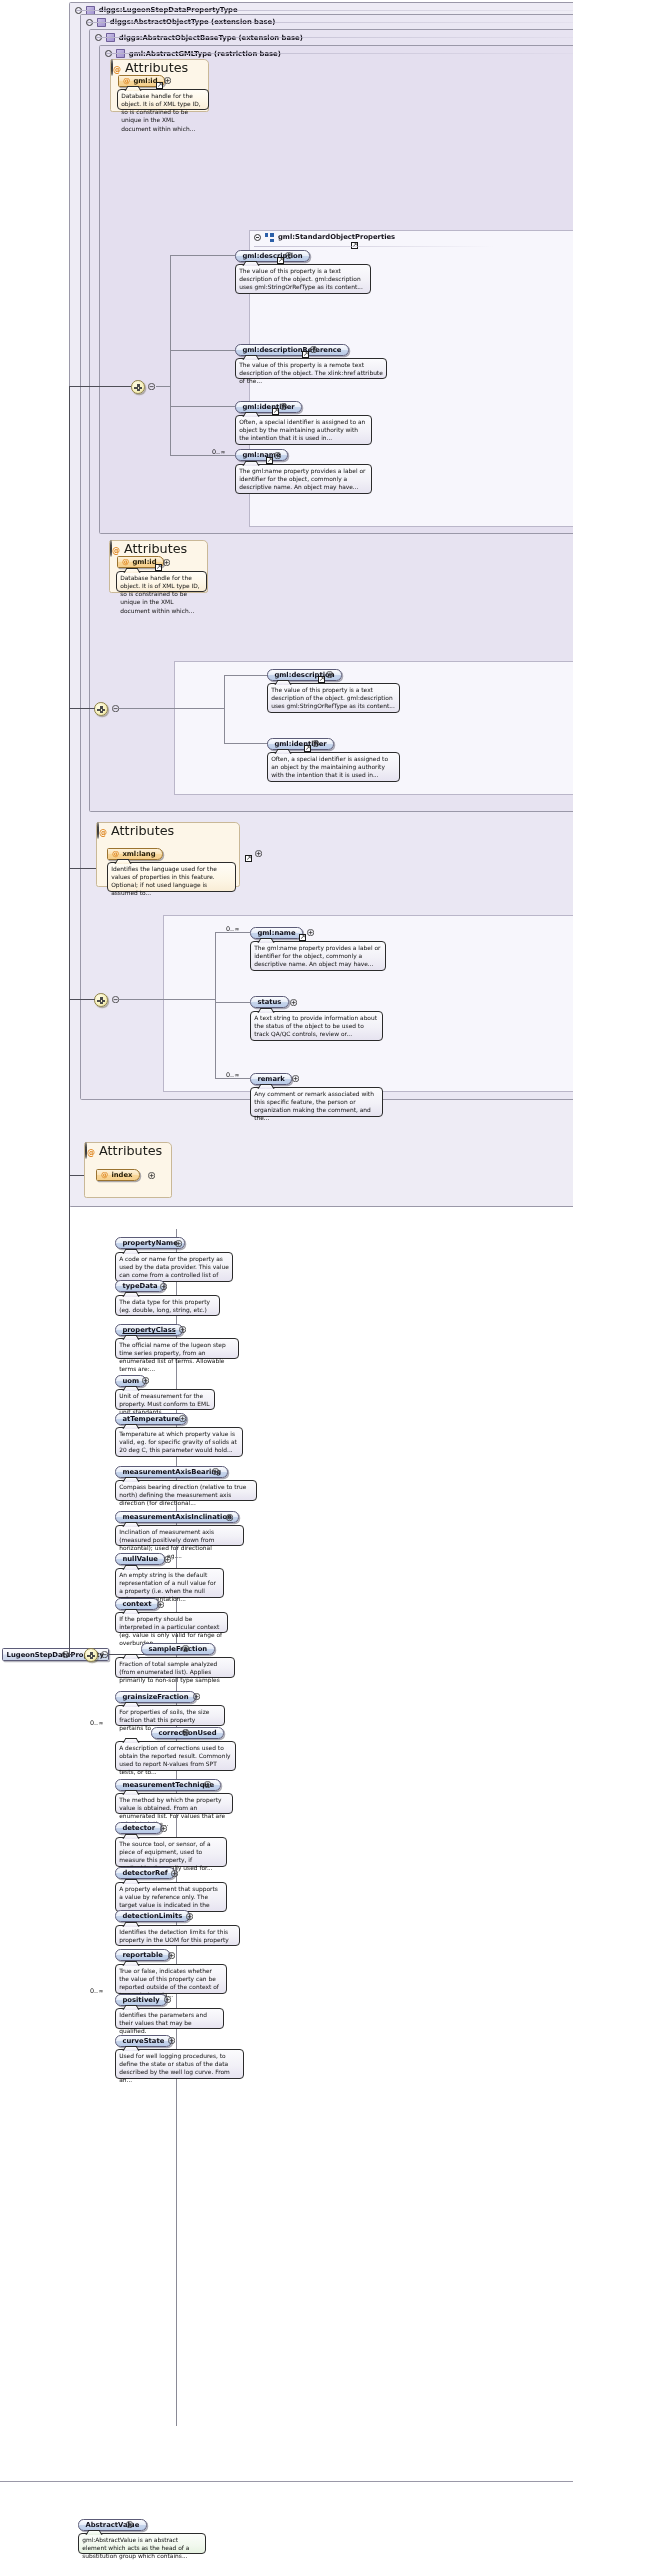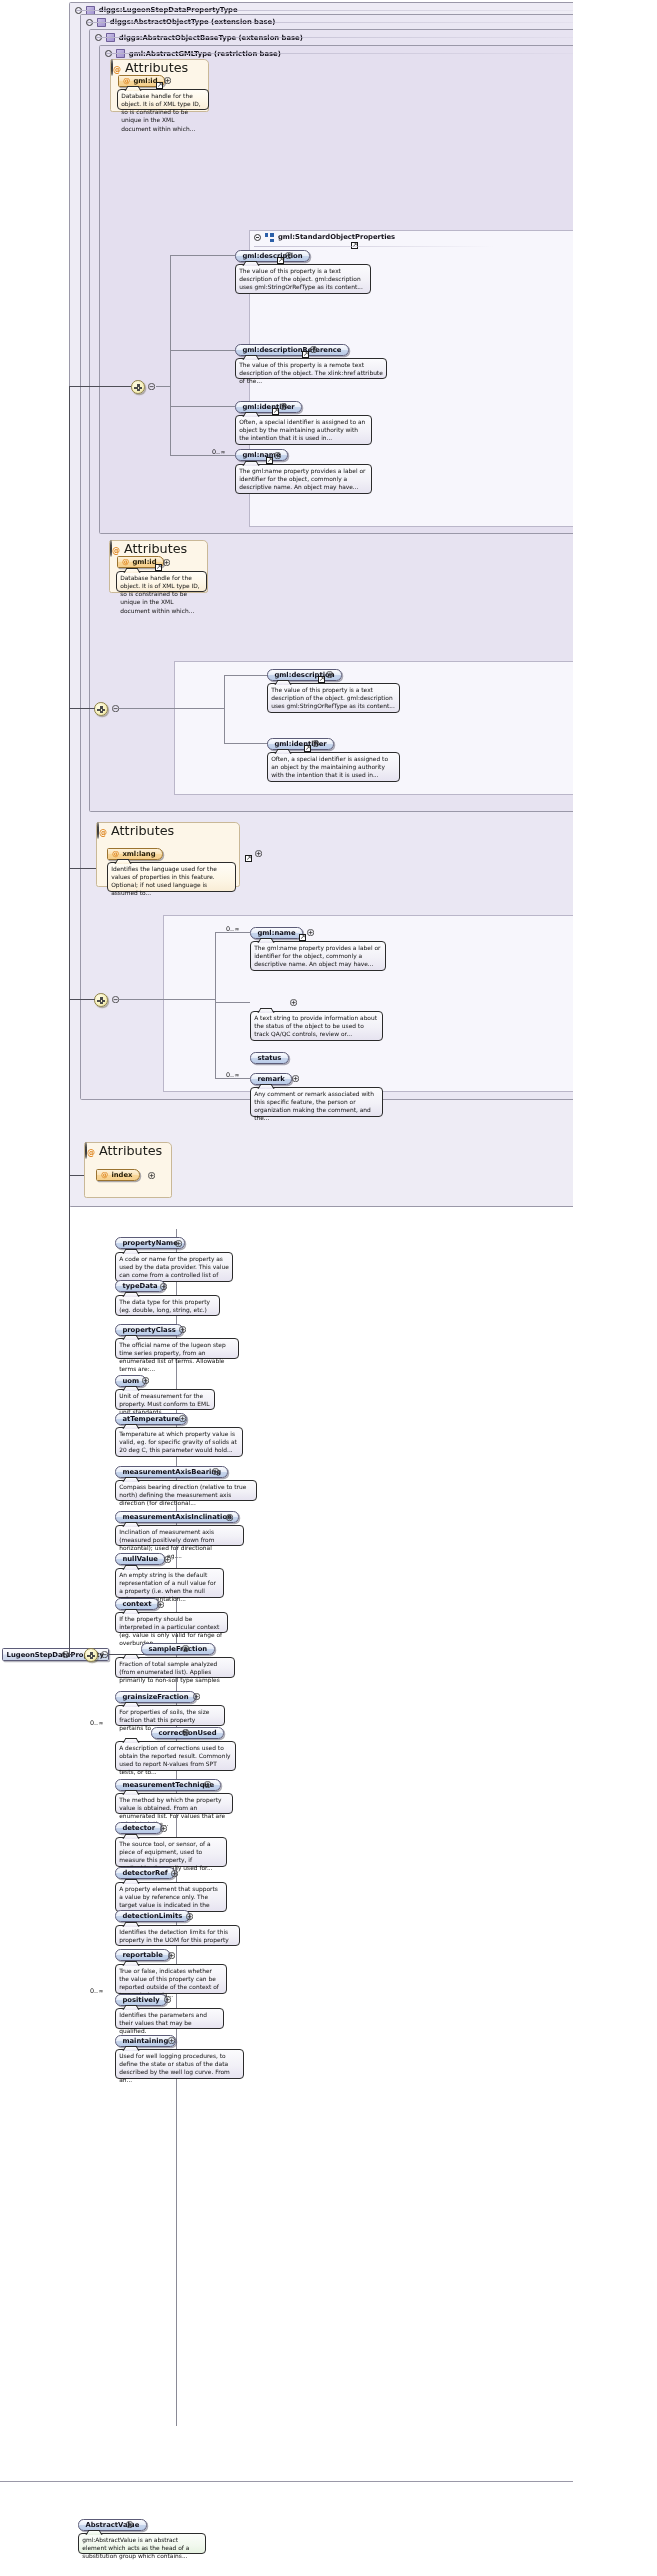--- a/index.html
+++ b/index.html
@@ -492,21 +492,21 @@
   </div>
   <div class="extlink" style="left:299px; top:934px;">↗</div>
   <svg class="pcirc" style="left:307px; top:929px;" viewBox="0 0 9 9">
       <circle cx="4.5" cy="4.5" r="4" fill="none" stroke="#3a3a3a"></circle>
       <line x1="2" y1="4.5" x2="7" y2="4.5" stroke="#3a3a3a"></line>
       <line x1="4.5" y1="2" x2="4.5" y2="7" stroke="#3a3a3a"></line>
     </svg>
   <div class="doc" style="left:250px; top:941px; width:136px; height:29.5px;">The gml:name property provides a label or identifier for the object, commonly a descriptive name. An object may have...</div>
 
   <div class="hline" style="left:215px; top:1002px; width:35px;"></div>
-  <div class="pill" style="left:250px; top:1052px;text-align:right;">
+  <div class="pill" style="left:250px; top:996px;text-align:right;">
     <span>status</span>
   </div>
   <svg class="pcirc" style="left:290px; top:999px;" viewBox="0 0 9 9">
       <circle cx="4.5" cy="4.5" r="4" fill="none" stroke="#3a3a3a"></circle>
       <line x1="2" y1="4.5" x2="7" y2="4.5" stroke="#3a3a3a"></line>
       <line x1="4.5" y1="2" x2="4.5" y2="7" stroke="#3a3a3a"></line>
     </svg>
   <div class="doc" style="left:250px; top:1011px; width:133px; height:29.5px;">A text string to provide information about the status of the object to be used to track QA/QC controls, review or...</div>
 
   <div class="hline" style="left:215px; top:1078px; width:35px;"></div>
@@ -576,21 +576,21 @@
       <div class="pill" style="left: 115px; top: 1280px;">
         <span>typeData</span>
       </div>
       <svg viewBox="0 0 9 9" class="pcirc" style="left: 160px; top: 1283px;">
         <circle cx="4.5" cy="4.5" r="4" fill="none" stroke="#3a3a3a"></circle>
         <line x1="2" y1="4.5" x2="7" y2="4.5" stroke="#3a3a3a"></line>
         <line x1="4.5" y1="2" x2="4.5" y2="7" stroke="#3a3a3a"></line>
       </svg>
       <div class="doc" style="left: 115px; top: 1295px; width: 105px; height: 21px;">The data type for this property (eg. double, long, string, etc.)</div>
       <div class="hline" style="left: 176px; top: 1329px;"></div>
-      <div class="pill" style="left: 115px; top: 1324px;">
+      <div class="pill" style="left: 115px; top: 1324px; text-decoration: underline;">
         <span>propertyClass</span>
       </div>
       <svg viewBox="0 0 9 9" class="pcirc" style="left: 179px; top: 1326px;">
         <circle cx="4.5" cy="4.5" r="4" fill="none" stroke="#3a3a3a"></circle>
         <line x1="2" y1="4.5" x2="7" y2="4.5" stroke="#3a3a3a"></line>
         <line x1="4.5" y1="2" x2="4.5" y2="7" stroke="#3a3a3a"></line>
       </svg>
       <div class="doc" style="left: 115px; top: 1338px; width: 124px; height: 21px;">The official name of the lugeon step time series property, from an enumerated list of terms. Allowable terms are:...</div>
       <div class="hline" style="left: 176px; top: 1380px;"></div>
       <div class="pill" style="left: 115px; top: 1375px;">
@@ -739,21 +739,21 @@
         <span>positively</span>
       </div>
       <svg viewBox="0 0 9 9" class="pcirc" style="left: 164px; top: 1996px;">
         <circle cx="4.5" cy="4.5" r="4" fill="none" stroke="#3a3a3a"></circle>
         <line x1="2" y1="4.5" x2="7" y2="4.5" stroke="#3a3a3a"></line>
         <line x1="4.5" y1="2" x2="4.5" y2="7" stroke="#3a3a3a"></line>
       </svg>
       <div class="doc" style="left: 115px; top: 2008px; width: 109px; height: 21px;">Identifies the parameters and their values that may be qualified.</div>
       <div class="hline" style="left: 176px; top: 2040px;"></div>
       <div class="pill" style="left: 115px; top: 2035px;">
-        <span>maintaining</span>
+        <span>curveState</span>
       </div>
       <svg viewBox="0 0 9 9" class="pcirc" style="left: 168px; top: 2037px;">
         <circle cx="4.5" cy="4.5" r="4" fill="none" stroke="#3a3a3a"></circle>
         <line x1="2" y1="4.5" x2="7" y2="4.5" stroke="#3a3a3a"></line>
         <line x1="4.5" y1="2" x2="4.5" y2="7" stroke="#3a3a3a"></line>
       </svg>
       <div class="doc" style="left: 115px; top: 2049px; width: 129px; height: 29.5px;">Used for well logging procedures, to define the state or status of the data described by the well log curve. From an...</div>
     </div>
 
   <div class="hline" style="left:0px; top:2481px; width:658px; background:#9a98a8;"></div>

